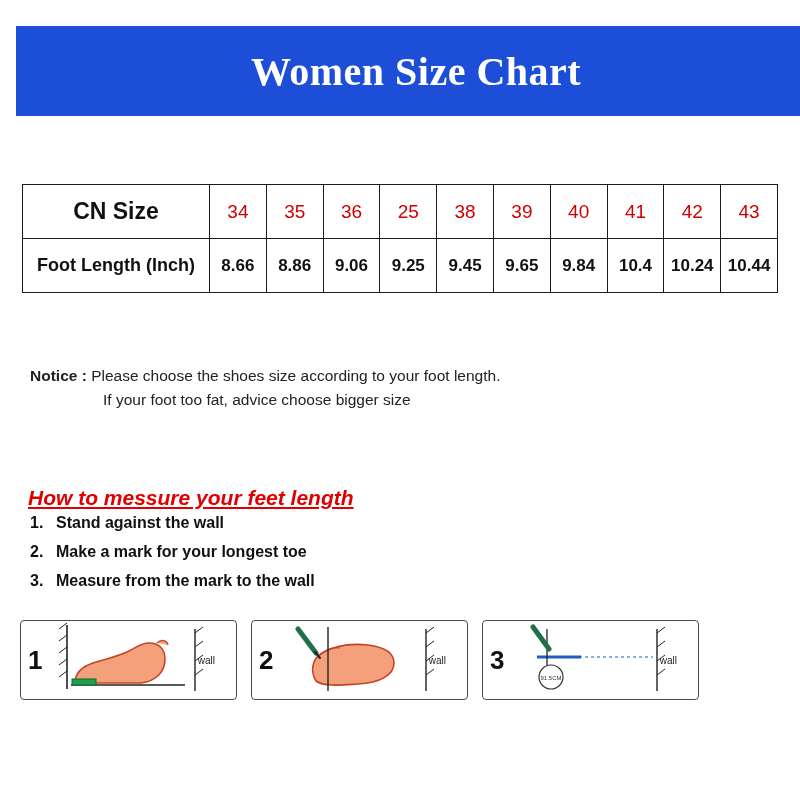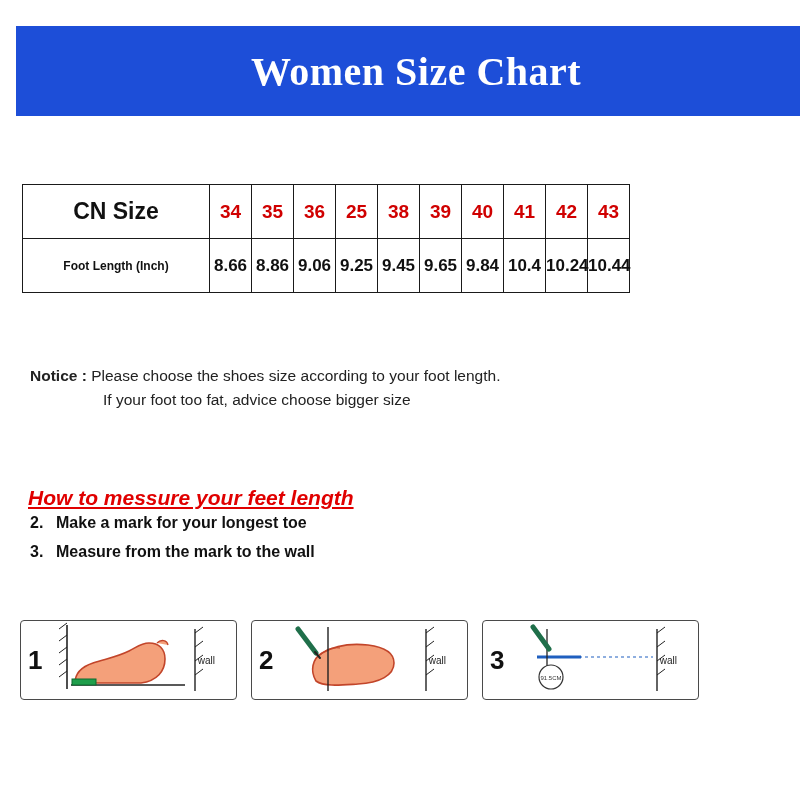--- a/index.html
+++ b/index.html
@@ -42,46 +42,46 @@
 
   
   .table-wrap {
     position: absolute;
     left: 22px;
     top: 184px;
     width: 756px;
   }
   table.size-table {
     border-collapse: collapse;
-    width: 608px;
+    width: 756px;
     table-layout: fixed;
   }
   table.size-table td, table.size-table th {
     border: 1px solid #1a1a1a;
     text-align: center;
     vertical-align: middle;
     padding: 0;
     height: 53px;
     font-family: "Liberation Sans", sans-serif;
   }
   .lbl-cell {
     width: 186px;
     font-weight: bold;
     font-size: 19px;
     color: #111111;
   }
   .lbl-cell.small {
-    font-size: 12px;
+    font-size: 18px;
   }
   .lbl-cell.big {
     font-size: 23px;
   }
   .hdr-cell {
     color: #d00000;
-    font-weight: bold;
+    font-weight: normal;
     font-size: 19px;
   }
   .val-cell {
     color: #111111;
     font-weight: bold;
     font-size: 19px;
   }
   .val-cell.inch {
     font-size: 17px;
     font-weight: bold;
@@ -235,20 +235,23 @@
       <b>Notice :</b>
       <span>Please choose the shoes size according to your foot length.</span>
     </div>
     <div class="notice-line2">If your foot too fat, advice choose bigger size</div>
   </div>
 
   <div class="how-title">How to messure your feet length</div>
 
   <div class="steps">
     <div class="step-line">
+      <span class="step-num">1.</span><span>Stand against the wall</span>
+    </div>
+    <div class="step-line">
       <span class="step-num">2.</span><span>Make a mark for your longest toe</span>
     </div>
     <div class="step-line">
       <span class="step-num">3.</span><span>Measure from the mark to the wall</span>
     </div>
   </div>
 
   <div class="panels">
 
     <div class="panel">

